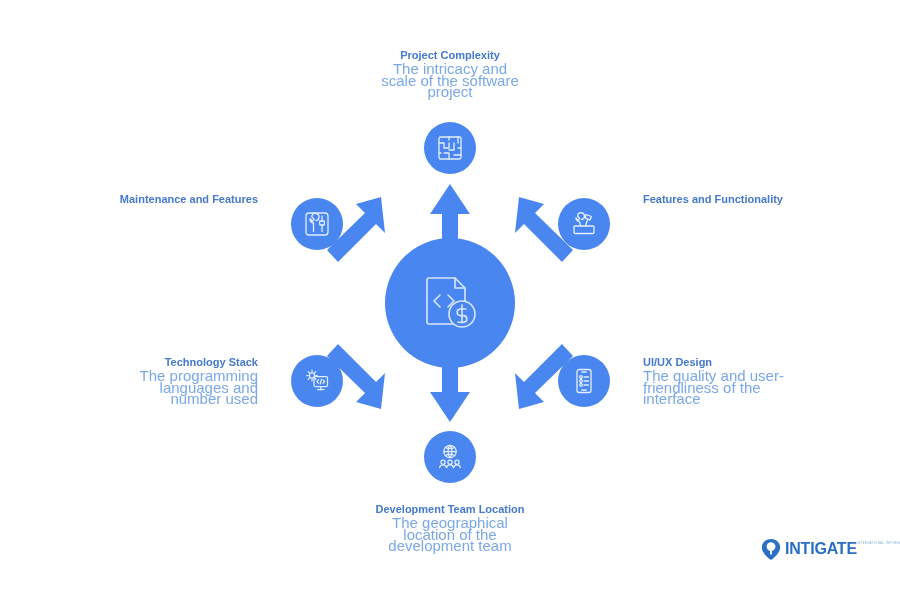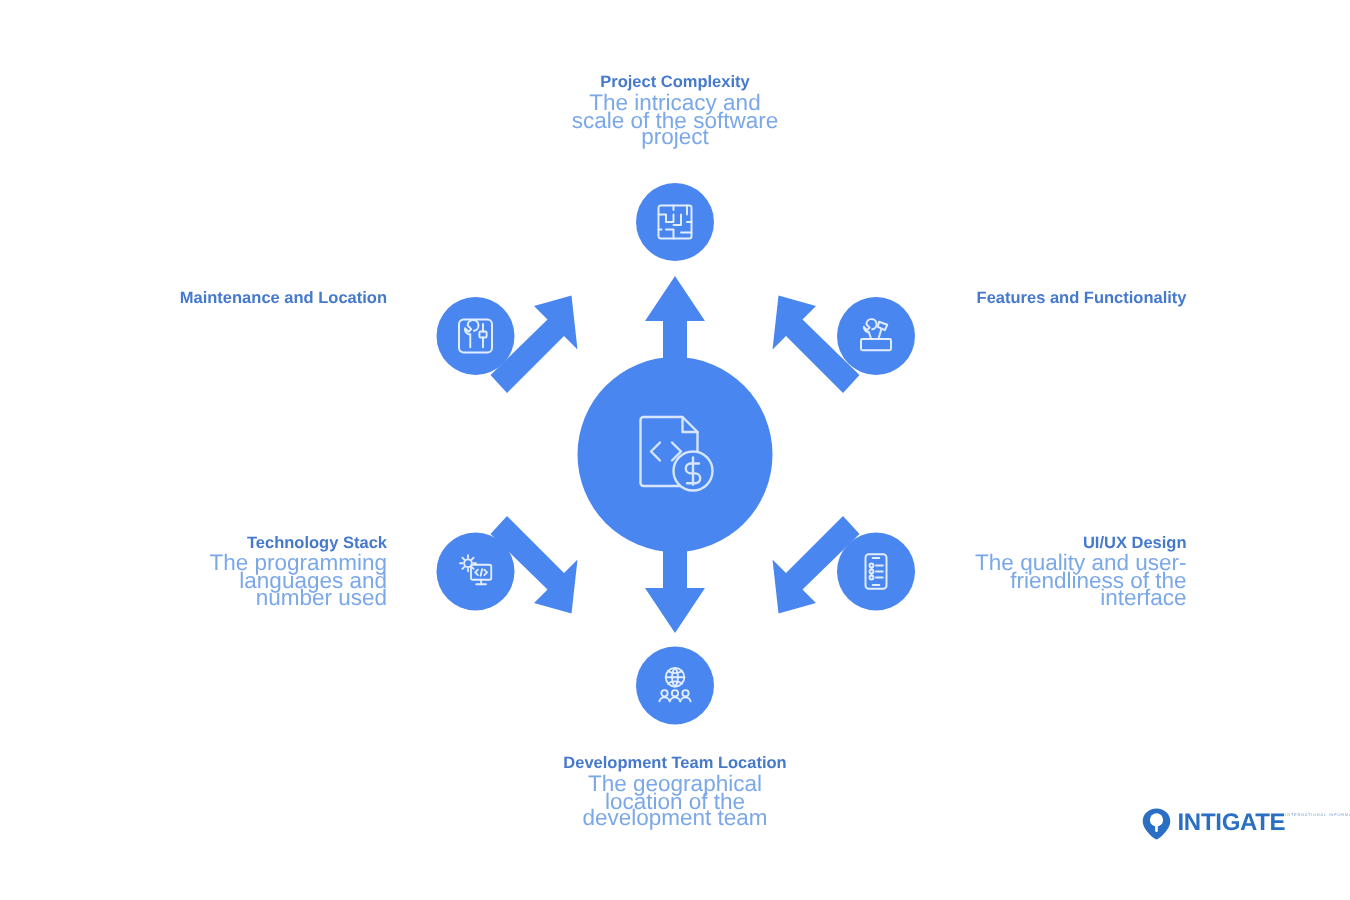--- a/index.html
+++ b/index.html
@@ -67,21 +67,21 @@
     line-height: 13px;
     margin: 0 0 1px 0;
   }
   .label .desc {
     color: #7aa8e8;
     font-size: 15px;
     line-height: 11.5px;
     margin: 0;
   }
   .align-right { text-align: right; }
-  .align-left  { text-align: right; }
+  .align-left  { text-align: left; }
   .align-center{ text-align: center; }
 
   .lbl-top      { left: 374px; top: 49px;  width: 152px; }
   .lbl-tl       { left: 110px; top: 193px; width: 148px; }
   .lbl-tr       { left: 643px; top: 193px; width: 148px; }
   .lbl-bl       { left: 110px; top: 356px; width: 148px; }
   .lbl-br       { left: 643px; top: 356px; width: 148px; }
   .lbl-bottom   { left: 374px; top: 503px; width: 152px; }
 
   
@@ -228,21 +228,21 @@
       <path d="M17.6 24.6 a3.5 3.5 0 0 1 6.8 0"></path>
     </svg>
   </div>
 
   <div class="label lbl-top align-center">
     <p class="title">Project Complexity</p>
     <p class="desc">The intricacy and scale of the software project</p>
   </div>
 
   <div class="label lbl-tl align-right">
-    <p class="title">Maintenance and Location</p>
+    <p class="title">Maintenance and Features</p>
   </div>
 
   <div class="label lbl-tr align-left">
     <p class="title">Features and Functionality</p>
   </div>
 
   <div class="label lbl-bl align-right">
     <p class="title">Technology Stack</p>
     <p class="desc">The programming languages and number used</p>
   </div>

